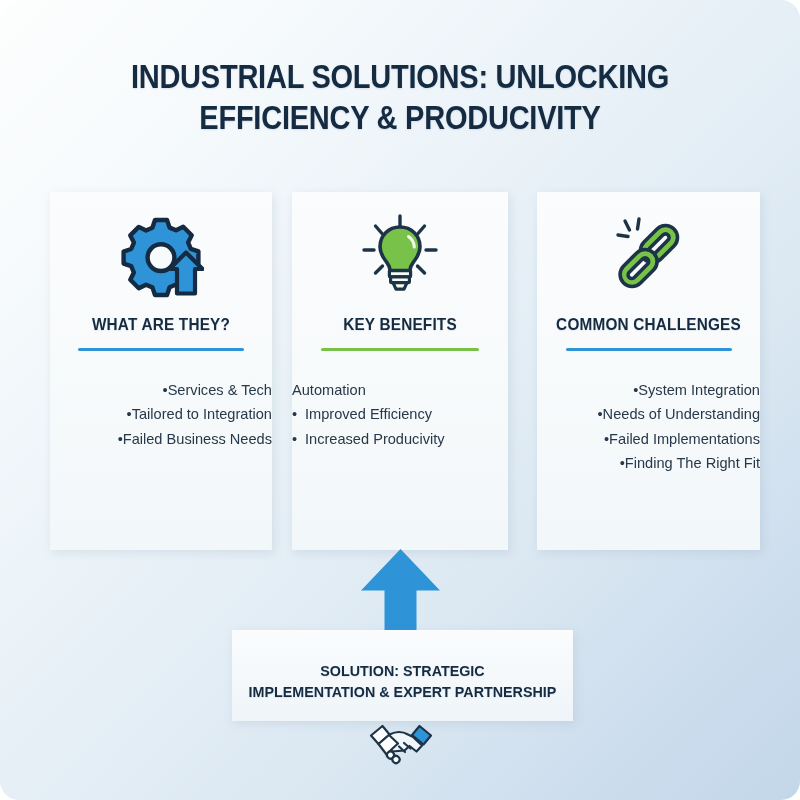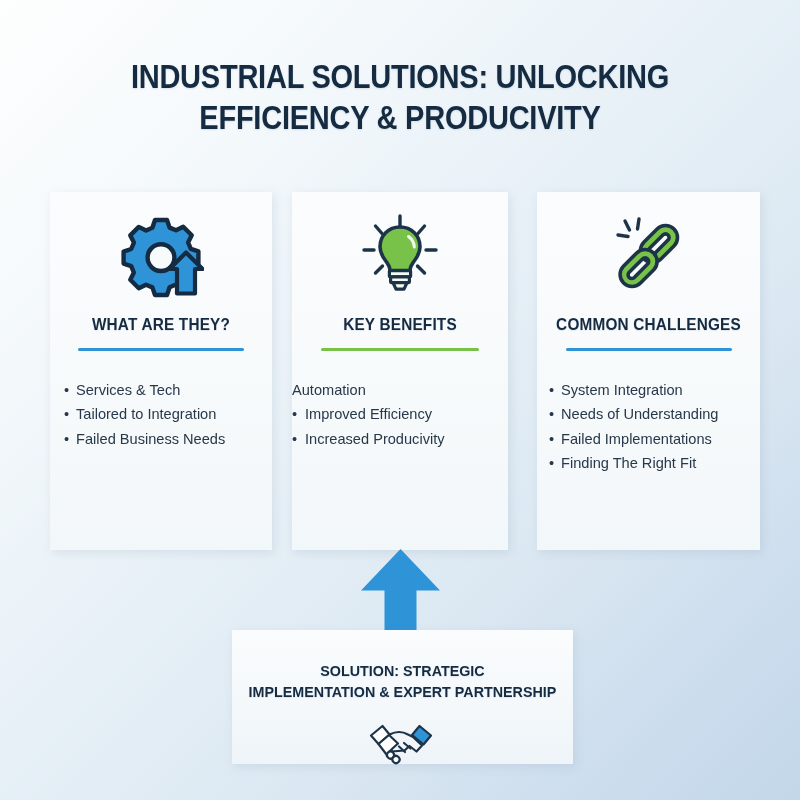--- a/index.html
+++ b/index.html
@@ -20,20 +20,21 @@
     height: 800px;
     background:
       linear-gradient(135deg,
         #fdfefe 0%,
         #f6fafc 18%,
         #eaf2f8 42%,
         #dbe8f2 68%,
         #cbdced 88%,
         #c2d7e8 100%);
     overflow: hidden;
+    border-radius: 19px;
   }
 
   
   #title-block {
     position: absolute;
     top: 56px;
     left: 0;
     width: 800px;
     text-align: center;
   }
@@ -97,20 +98,21 @@
   #rule-3 { left: 29px;  width: 166px; background: #2f93d8; }
 
   .card-list {
     position: absolute;
     left: 0;
     width: 100%;
     top: 186px;
     margin: 0;
     padding: 0;
     list-style: none;
+    text-align: right;
   }
   .card-list li {
     font-size: 14.6px;
     line-height: 24.3px;
     color: #27384a;
     white-space: nowrap;
   }
   .list-left li { padding-left: 26px; }
   .list-left li::before {
     content: "\2022";
@@ -138,21 +140,21 @@
     width: 79px;
     height: 105px;
   }
 
   
   #solution-box {
     position: absolute;
     left: 232px;
     top: 630px;
     width: 341px;
-    height: 134px;
+    height: 91px;
     background: linear-gradient(180deg, #fafcfd 0%, #f4f8fb 60%, #eef4f8 100%);
     box-shadow: 2px 3px 9px rgba(110,135,160,0.16);
   }
   #solution-text {
     position: absolute;
     left: 0;
     top: 30px;
     width: 100%;
     text-align: center;
   }

